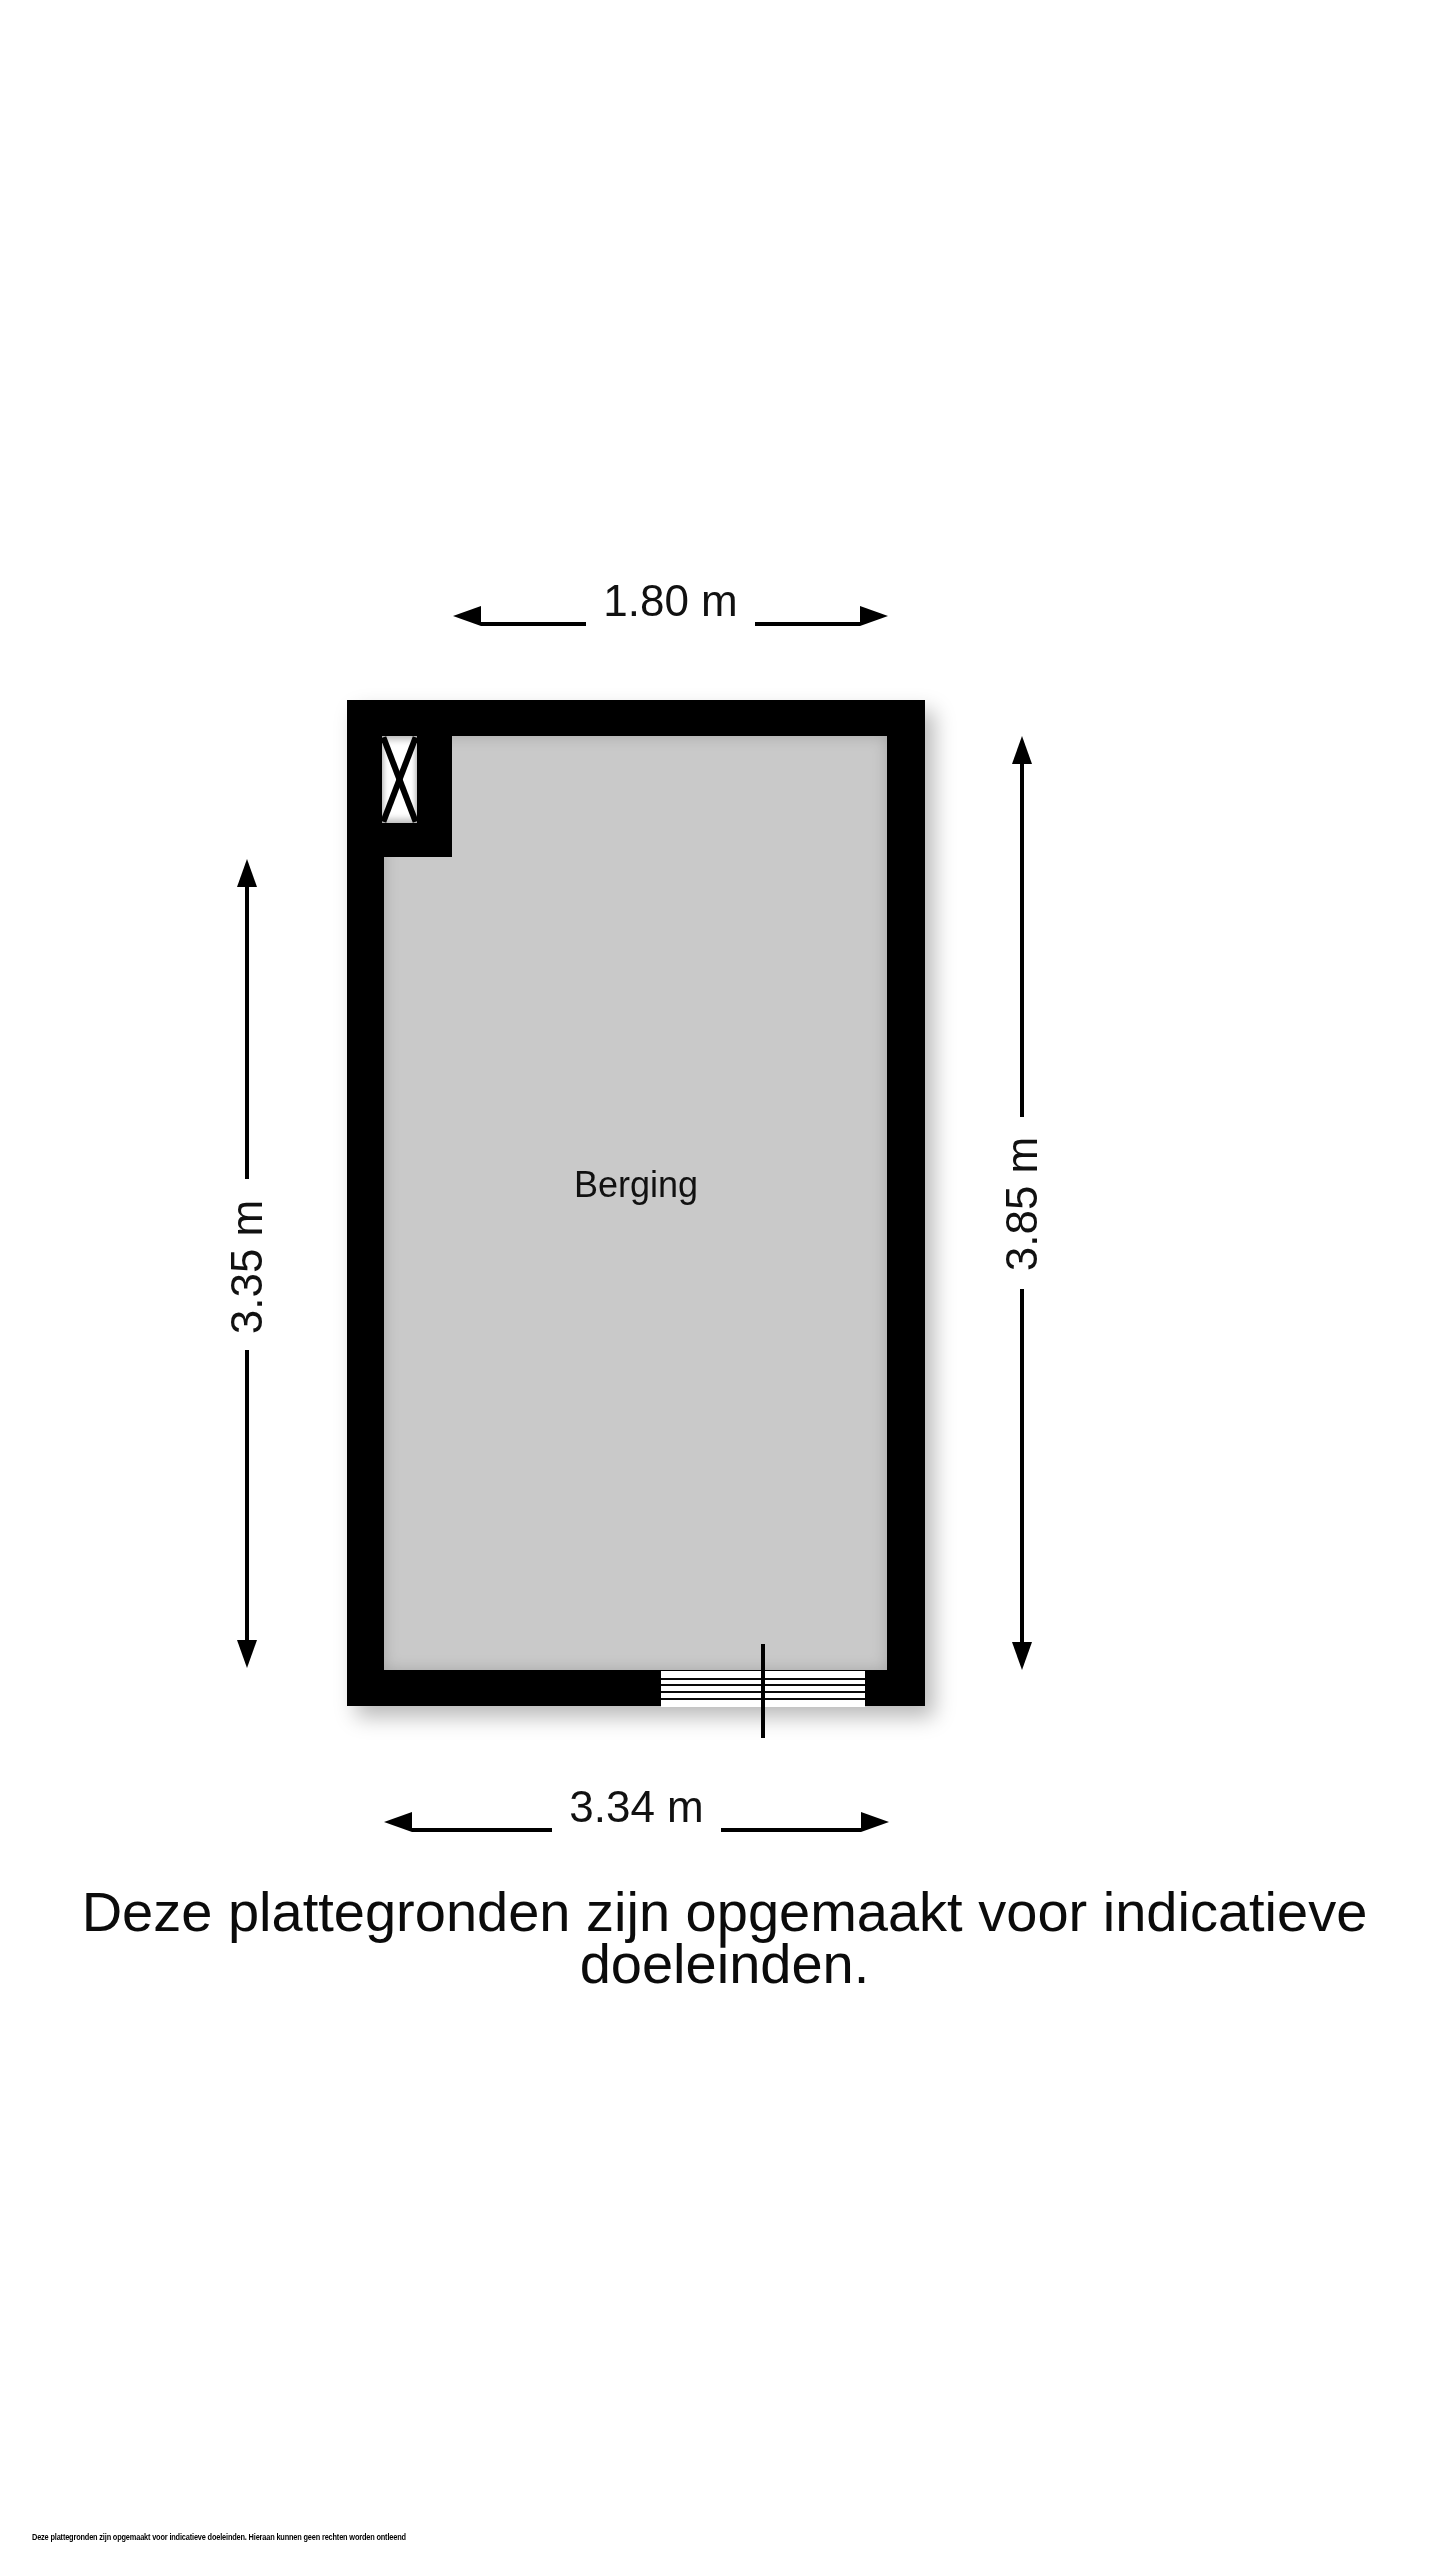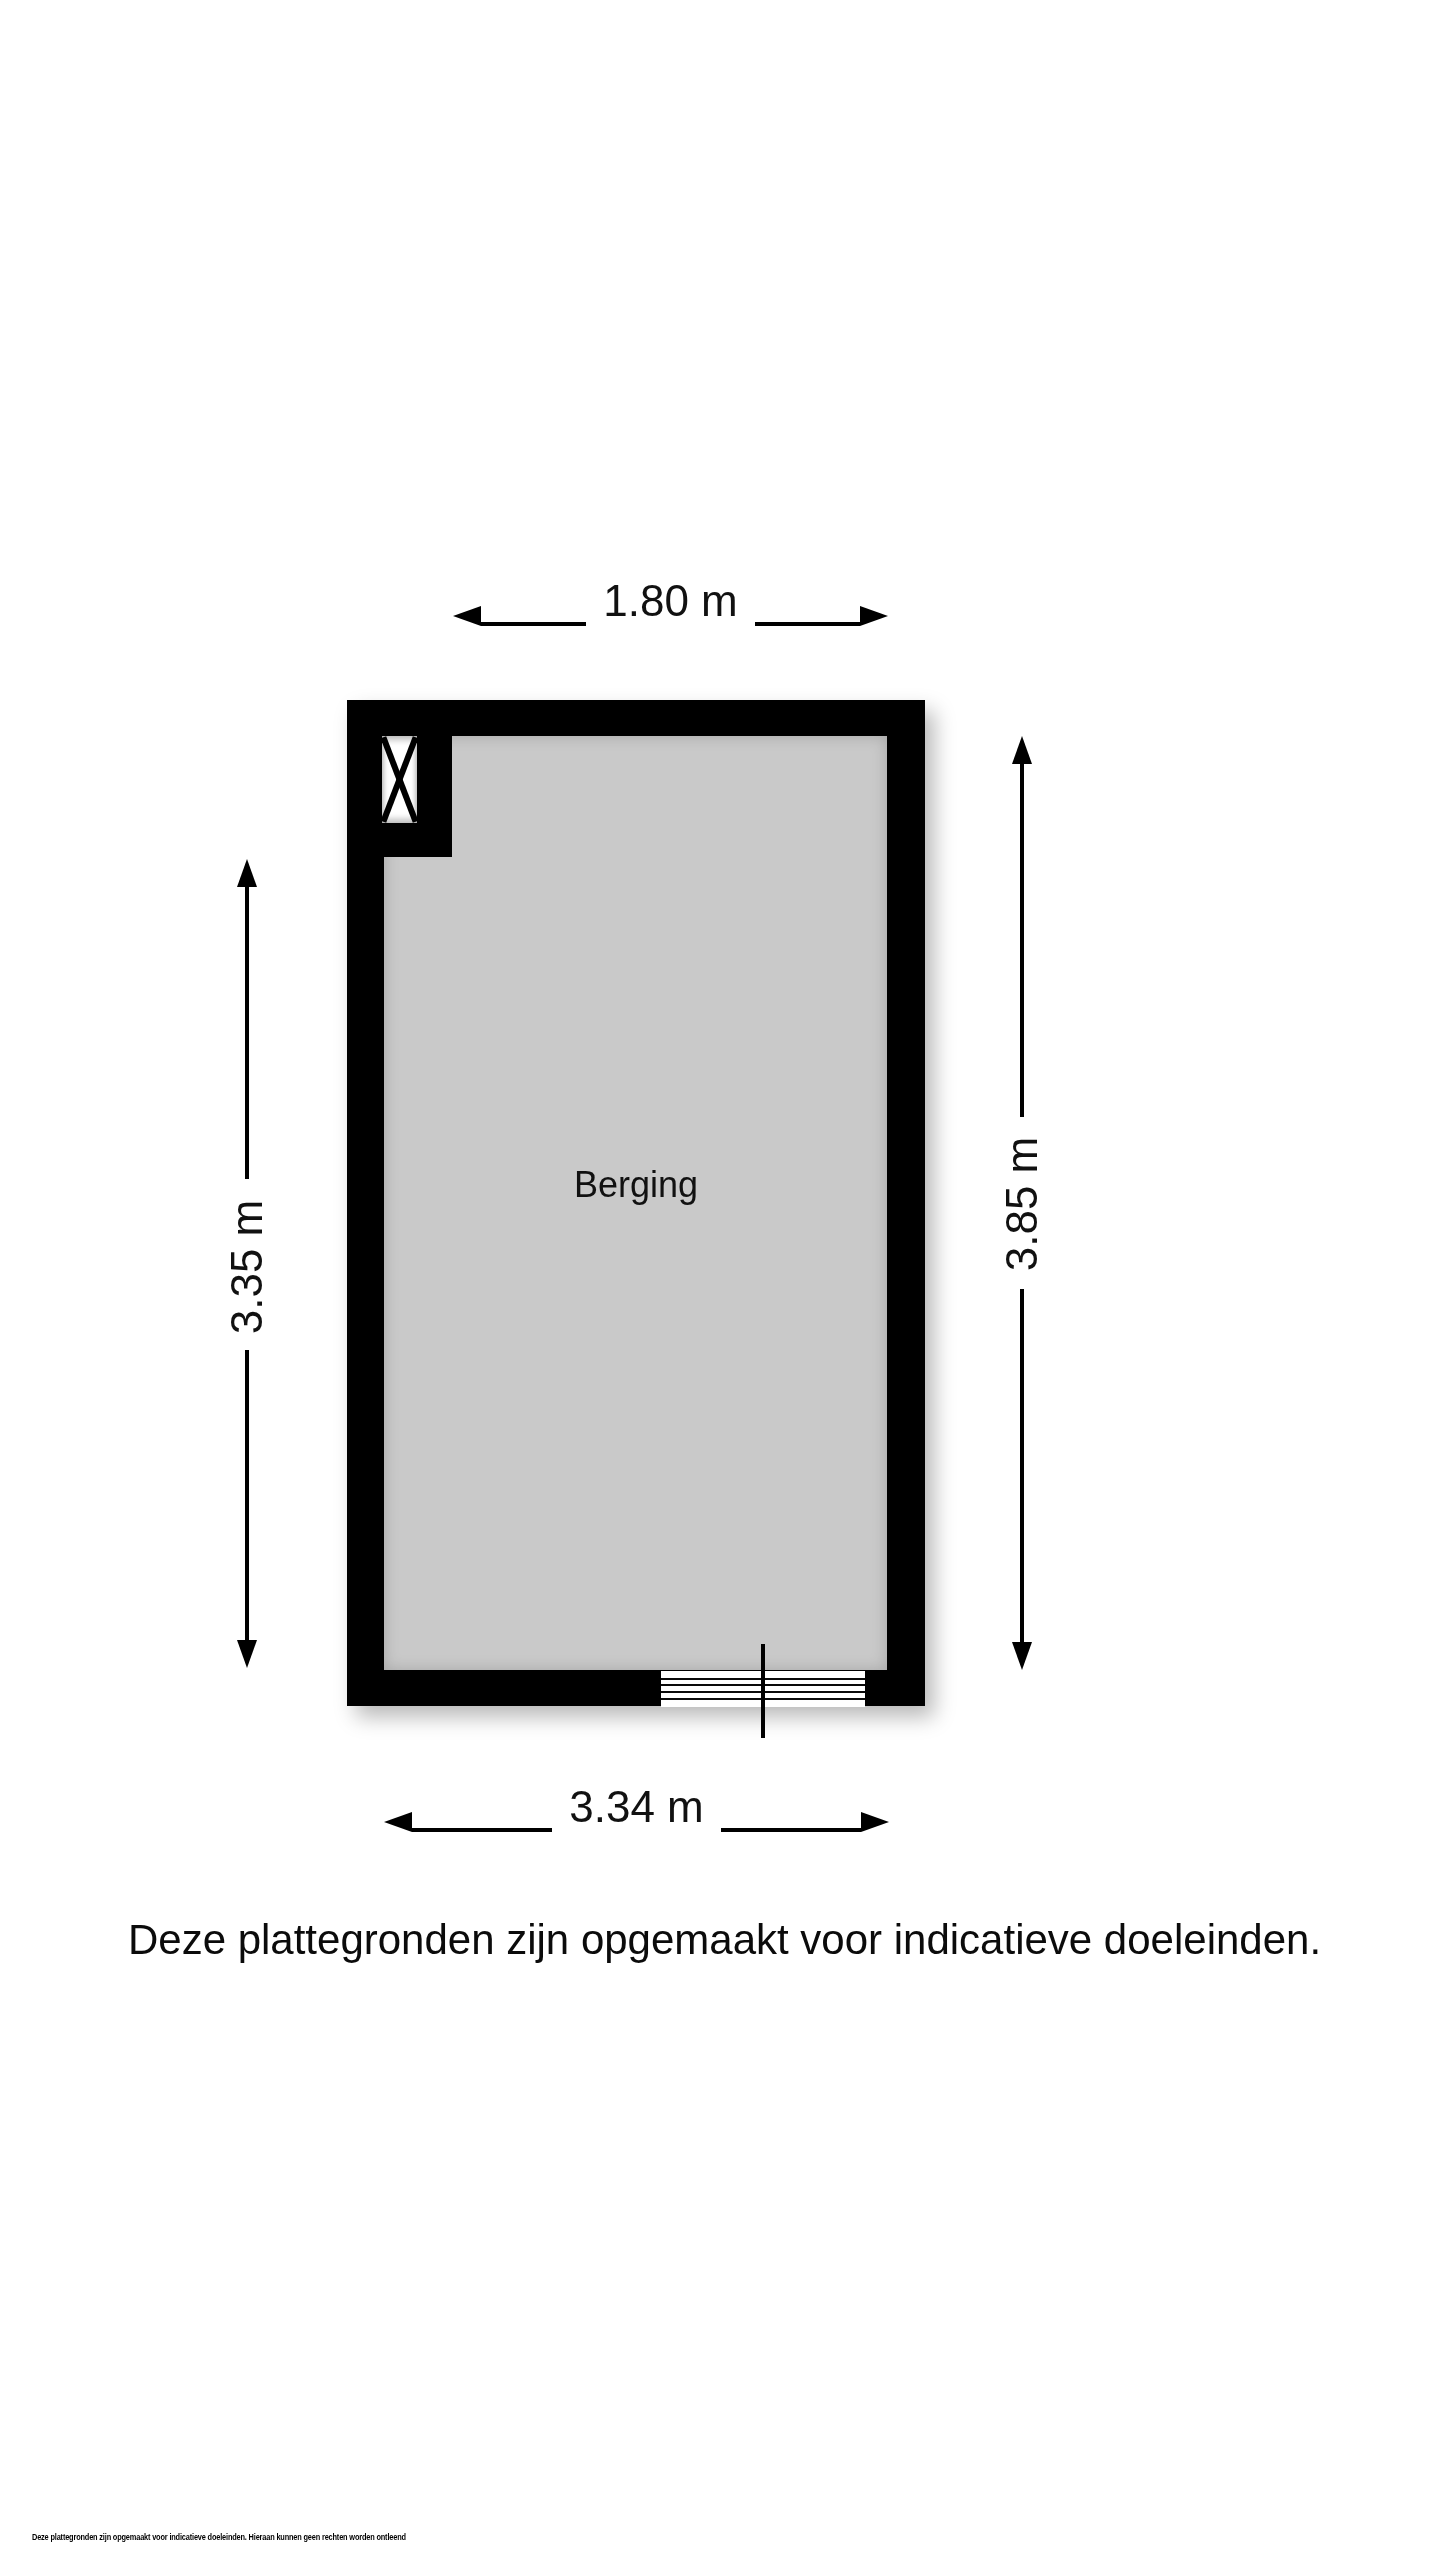--- a/index.html
+++ b/index.html
@@ -63,21 +63,21 @@
   .ah-down{border-left:10px solid transparent;border-right:10px solid transparent;border-top:28px solid #000;}
   .vline{width:4px;background:#000;}
   .vtext{
     width:201px;height:54px;display:flex;align-items:center;justify-content:center;
     transform:rotate(-90deg);
   }
 
   
   .disclaimer{
     left:0;top:1886px;width:1449px;
-    text-align:center;font-size:42px;line-height:52px;color:#0b0b0b;margin-top:28px;
+    text-align:center;font-size:56px;line-height:52px;color:#0b0b0b;
   }
   .footer-note{
     left:32px;top:2532px;
     font-size:8.7px;font-weight:bold;letter-spacing:-0.2px;
     transform:scaleX(0.85);transform-origin:left center;
     white-space:nowrap;color:#000;
   }
 </style>
 </head>
 <body>

